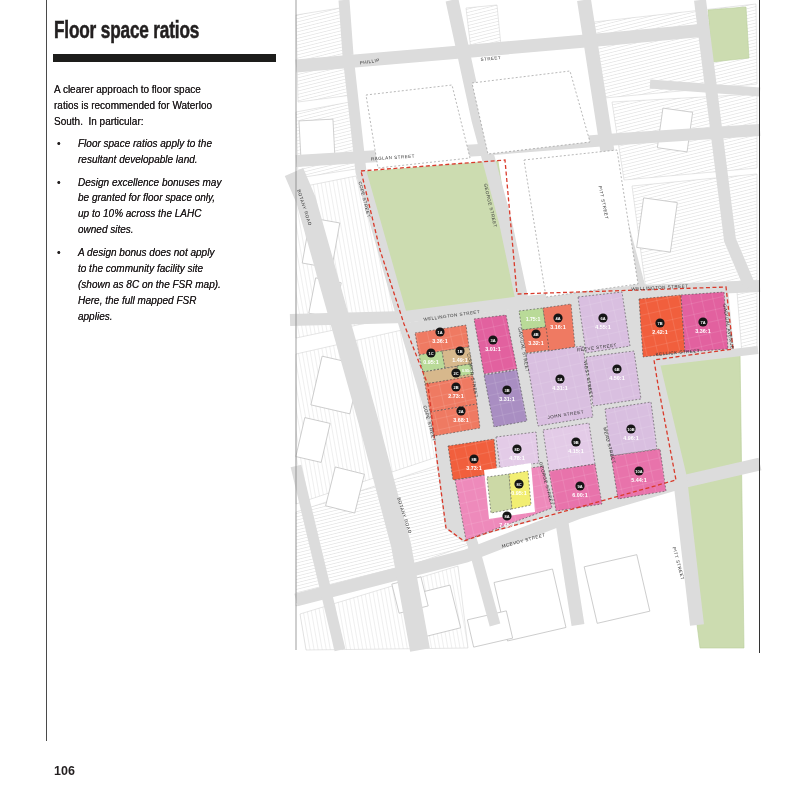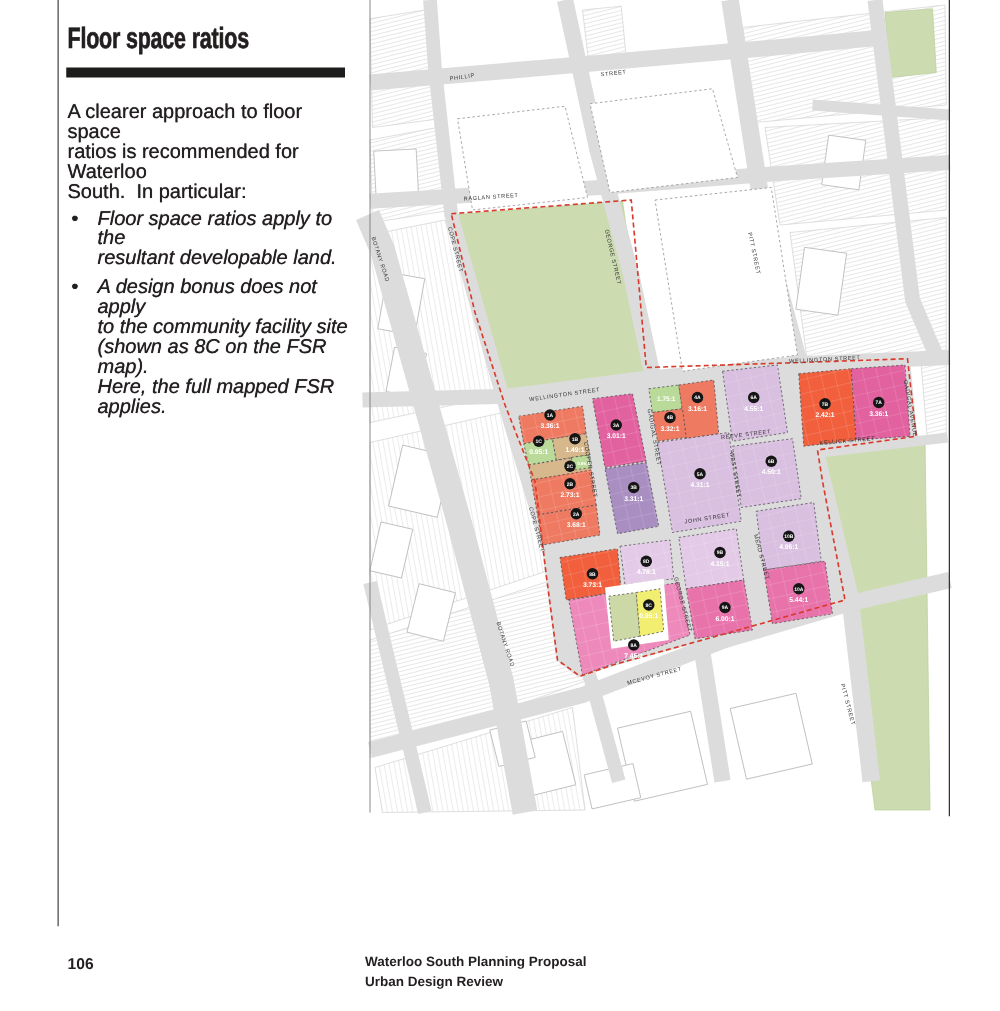--- a/index.html
+++ b/index.html
@@ -2,41 +2,41 @@
 <html><head><meta charset="utf-8">
 <style>
 html,body{margin:0;padding:0;background:#ffffff;width:800px;height:809px;
 font-family:"Liberation Sans",sans-serif;-webkit-font-smoothing:antialiased;}
 #page{position:relative;width:774px;height:809px;overflow:hidden;color:#231f20;}
 .abs{position:absolute;}
 #rule{left:46px;top:0;width:1px;height:741px;background:#4a4a4a;}
 #title{left:54px;top:17px;font-size:23.5px;font-weight:bold;letter-spacing:-0.2px;
 transform:scaleX(0.73);transform-origin:left top;white-space:nowrap;-webkit-text-stroke:0.55px #1d1d1b;}
 #bar{left:53px;top:54px;width:223px;height:8px;background:#1d1d1b;}
-.body{font-size:16px;line-height:15.9px;letter-spacing:0;text-shadow:0 0 0.55px #231f20;}
+.body{font-size:10px;line-height:15.9px;letter-spacing:0;text-shadow:0 0 0.55px #231f20;}
 ul.b{margin:0;padding:0;list-style:none;}
 ul.b li{position:relative;padding-left:24px;margin-bottom:7px;font-style:italic;}
 ul.b li:before{content:"\2022";position:absolute;left:3px;}
 #foot{left:292px;top:763px;font-size:10.8px;font-weight:bold;line-height:15.5px;}
 #pnum{left:54px;top:764px;font-size:12.5px;font-weight:bold;}
 </style></head>
 <body>
 <div id="page">
 <div class="abs" id="rule"></div>
 <div class="abs" id="title">Floor space ratios</div>
 <div class="abs" id="bar"></div>
 <div class="abs body" style="left:54px;top:82px;width:226px;">
 A clearer approach to floor space<br>ratios is recommended for Waterloo<br>South.&nbsp; In particular:
 <ul class="b" style="margin-top:6px;">
 <li>Floor space ratios apply to the<br>resultant developable land.</li>
+<li>Design excellence bonuses may<br>be granted for floor space only,<br>up to 10% across the LAHC<br>owned sites.</li>
 <li>A design bonus does not apply<br>to the community facility site<br>(shown as 8C on the FSR map).<br>Here, the full mapped FSR<br>applies.</li>
 </ul>
 </div>
 <div class="abs" id="pnum">106</div>
-<div class="abs" id="foot">Waterloo South Planning Proposal<br>Urban Design Review</div>
 <svg width="800" height="809" viewBox="0 0 800 809" style="position:absolute;left:0;top:0">
 <defs>
 <pattern id="h1" width="3.2" height="3.2" patternUnits="userSpaceOnUse" patternTransform="rotate(76)">
 <rect width="3.2" height="3.2" fill="#ffffff"></rect>
           <line x1="0" y1="0" x2="0" y2="3.2" stroke="#cfcfcf" stroke-width="0.8"></line>
         </pattern>
 <pattern id="h2" width="4" height="4" patternUnits="userSpaceOnUse" patternTransform="rotate(-10)">
 <rect width="4" height="4" fill="#ffffff"></rect>
           <line x1="0" y1="0" x2="0" y2="4" stroke="#d1d1d1" stroke-width="0.7"></line>
         </pattern>

